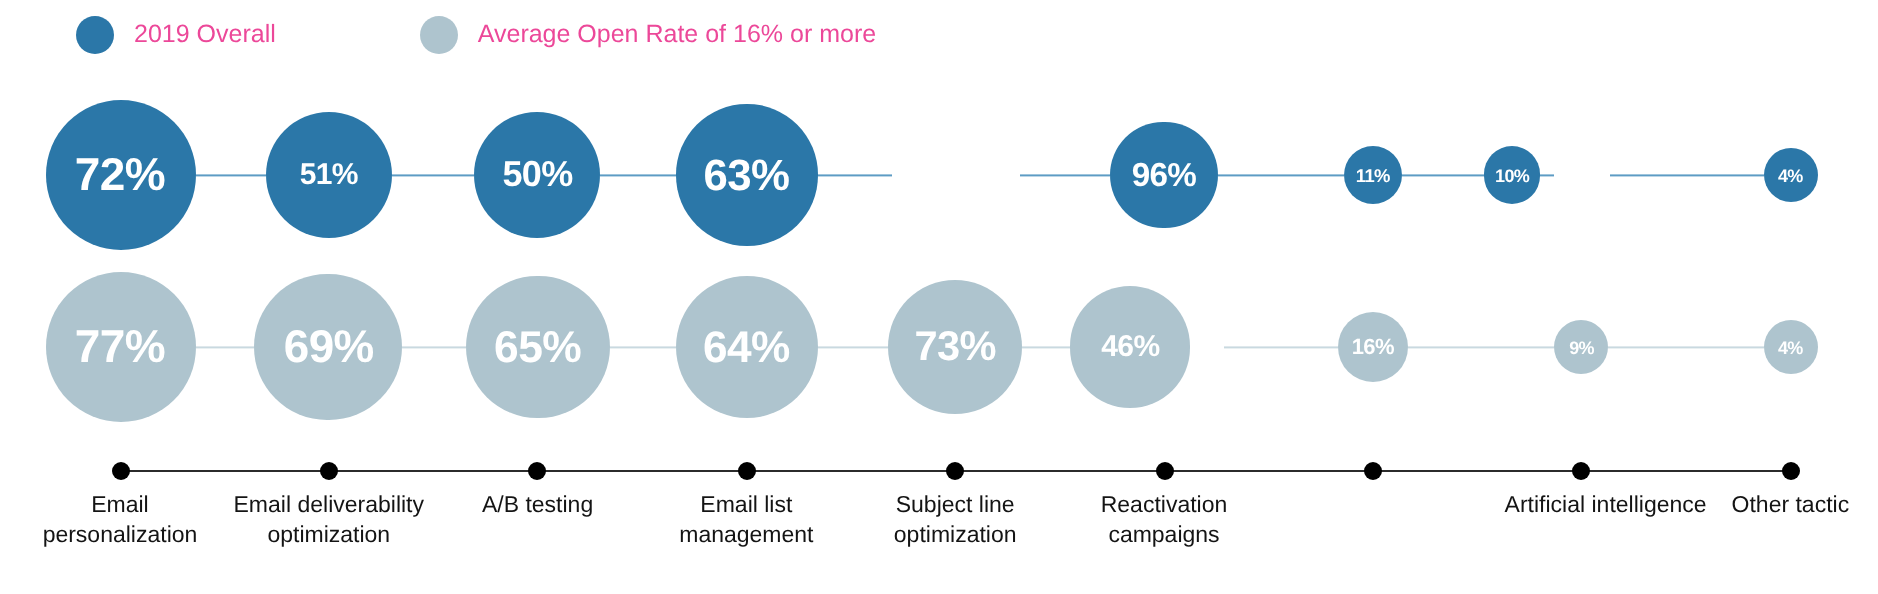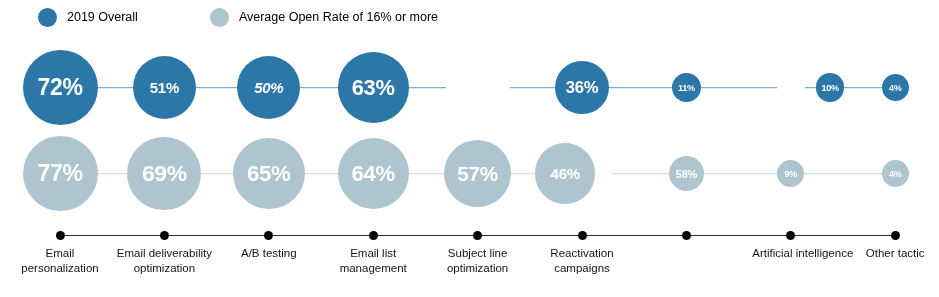--- a/index.html
+++ b/index.html
@@ -36,21 +36,21 @@
     width: 19px;
     height: 19px;
     border-radius: 50%;
     flex: 0 0 auto;
   }
   .legend-swatch.dark  { background: #2b77a8; }
   .legend-swatch.light { background: #aec4ce; }
   .legend-label {
     margin-left: 10px;
     font-size: 12.5px;
-    color: #000000;
+    color: #ec4899;
     white-space: nowrap;
   }
 
   
   .plot {
     position: absolute;
     left: 0;
     top: 34px;
     width: 939px;
     height: 190px;
@@ -140,43 +140,43 @@
       <div class="connector" style="left: 97.5px; width: 35.1206px;"></div>
       <div class="connector" style="left: 196.179px; width: 41.1544px;"></div>
       <div class="connector" style="left: 300.266px; width: 37.613px;"></div>
       <div class="connector" style="left: 408.521px; width: 36.9898px;"></div>
       <div class="connector" style="left: 509.689px; width: 45.6106px;"></div>
       <div class="connector" style="left: 608.7px; width: 62.941px;"></div>
       <div class="connector" style="left: 701.159px; width: 75.5689px;"></div>
       <div class="connector" style="left: 804.872px; width: 76.8279px;"></div>
       <div class="bubble" style="width: 75px; height: 75px; left: 22.5px; margin-top: -37.5px; font-size: 23px;">72%</div>
       <div class="bubble" style="width: 63.5587px; height: 63.5587px; left: 132.621px; margin-top: -31.7794px; font-size: 15px;">51%</div>
-      <div class="bubble" style="width: 62.9325px; height: 62.9325px; left: 237.334px; margin-top: -31.4663px; font-size: 15px; font-style: italic;">50%</div>
+      <div class="bubble" style="width: 62.9325px; height: 62.9325px; left: 237.334px; margin-top: -31.4663px; font-size: 18px;">50%</div>
       <div class="bubble" style="width: 70.6416px; height: 70.6416px; left: 337.879px; margin-top: -35.3208px; font-size: 21.9px;">63%</div>
-      <div class="bubble" style="width: 53.4px; height: 53.4px; left: 555.3px; margin-top: -26.7px; font-size: 16.6px;">36%</div>
+      <div class="bubble" style="width: 53.4px; height: 53.4px; left: 555.3px; margin-top: -26.7px; font-size: 16.6px;">96%</div>
       <div class="bubble" style="width: 29.518px; height: 29.518px; left: 671.641px; margin-top: -14.759px; font-size: 9.2px;">11%</div>
-      <div class="bubble" style="width: 28.1443px; height: 28.1443px; left: 816px; margin-top: -14.0721px; font-size: 9px;">10%</div>
+      <div class="bubble" style="width: 28.1443px; height: 28.1443px; left: 742px; margin-top: -14.0721px; font-size: 9px;">10%</div>
       <div class="bubble" style="width: 27px; height: 27px; left: 881.7px; margin-top: -13.5px; font-size: 9px;">4%</div>
     </div>
   <div class="row row-bottom" id="row-bottom">
       <div class="connector" style="left: 97.5px; width: 29.9355px;"></div>
       <div class="connector" style="left: 201.364px; width: 31.5585px;"></div>
       <div class="connector" style="left: 304.677px; width: 32.923px;"></div>
       <div class="connector" style="left: 408.8px; width: 35.2032px;"></div>
       <div class="connector" style="left: 511.197px; width: 40.6219px;"></div>
       <div class="connector" style="left: 612.181px; width: 56.4186px;"></div>
       <div class="connector" style="left: 704.2px; width: 73.1px;"></div>
       <div class="connector" style="left: 804.3px; width: 77.4px;"></div>
       <div class="bubble" style="width: 75px; height: 75px; left: 22.5px; margin-top: -37.5px; font-size: 23px;">77%</div>
       <div class="bubble" style="width: 73.929px; height: 73.929px; left: 127.436px; margin-top: -36.9645px; font-size: 22.9px;">69%</div>
       <div class="bubble" style="width: 71.7541px; height: 71.7541px; left: 232.923px; margin-top: -35.877px; font-size: 22.2px;">65%</div>
       <div class="bubble" style="width: 71.2px; height: 71.2px; left: 337.6px; margin-top: -35.6px; font-size: 22.1px;">64%</div>
-      <div class="bubble" style="width: 67.1935px; height: 67.1935px; left: 444.003px; margin-top: -33.5968px; font-size: 20.8px;">57%</div>
+      <div class="bubble" style="width: 67.1935px; height: 67.1935px; left: 444.003px; margin-top: -33.5968px; font-size: 20.8px;">73%</div>
       <div class="bubble" style="width: 60.3627px; height: 60.3627px; left: 535px; margin-top: -30.1814px; font-size: 15px;">46%</div>
-      <div class="bubble" style="width: 35.6px; height: 35.6px; left: 668.6px; margin-top: -17.8px; font-size: 11px;">58%</div>
+      <div class="bubble" style="width: 35.6px; height: 35.6px; left: 668.6px; margin-top: -17.8px; font-size: 11px;">16%</div>
       <div class="bubble" style="width: 27px; height: 27px; left: 777.3px; margin-top: -13.5px; font-size: 9px;">9%</div>
       <div class="bubble" style="width: 27px; height: 27px; left: 881.7px; margin-top: -13.5px; font-size: 9px;">4%</div>
     </div>
 </div>
 
 <div class="axis" id="axis">
     <div class="axis-line" style="left: 60px; width: 835.2px;"></div>
     <div class="axis-dot" style="left: 60px;"></div>
     <div class="axis-label" style="left: 8px; width: 104px;">Email personalization</div>
     <div class="axis-dot" style="left: 164.4px;"></div>

